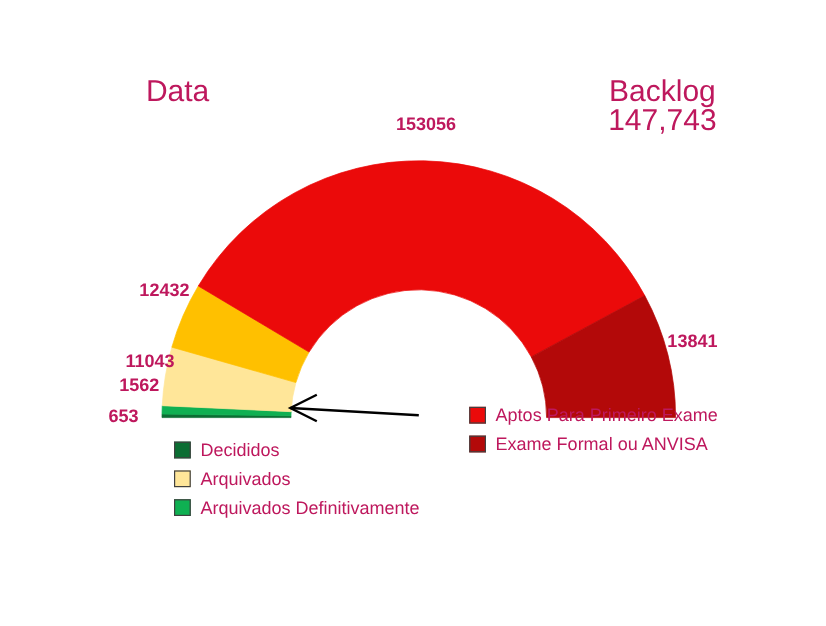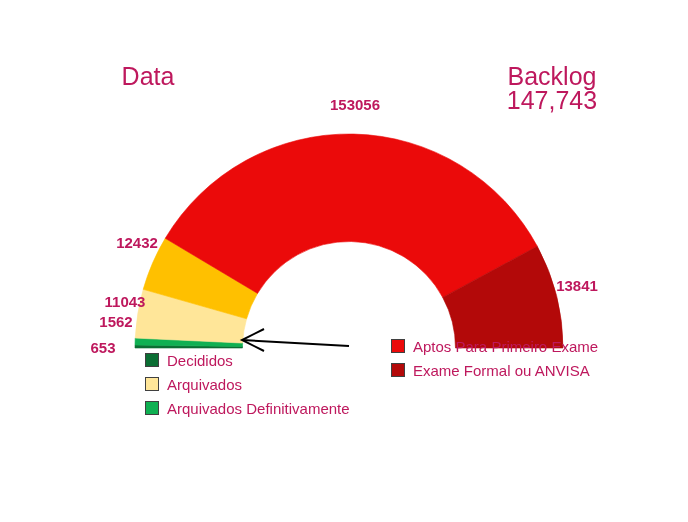--- a/index.html
+++ b/index.html
@@ -16,21 +16,21 @@
   
   .vlabel{position:absolute;font-size:15px;font-weight:bold;white-space:nowrap;transform:translate(-50%,-50%);}
   .vl-0{left:103px;top:347px;}
   .vl-1{left:116px;top:321px;}
   .vl-2{left:125px;top:301px;}
   .vl-3{left:137px;top:242px;}
   .vl-4{left:355px;top:104px;}
   .vl-5{left:577px;top:285px;}
   
   .legend{position:absolute;display:flex;flex-direction:column;}
-  .legend-left{left:145px;top:348px;}
+  .legend-left{left:145px;top:363px;}
   .legend-right{left:391px;top:334px;}
   .legend-row{display:flex;align-items:center;height:24px;}
   .swatch{width:12px;height:12px;border:1px solid #404040;margin-right:8px;flex:0 0 auto;box-sizing:content-box;}
   .legend-label{font-size:15px;white-space:nowrap;}
 </style>
 </head>
 <body>
 
 <div class="stage">
 

